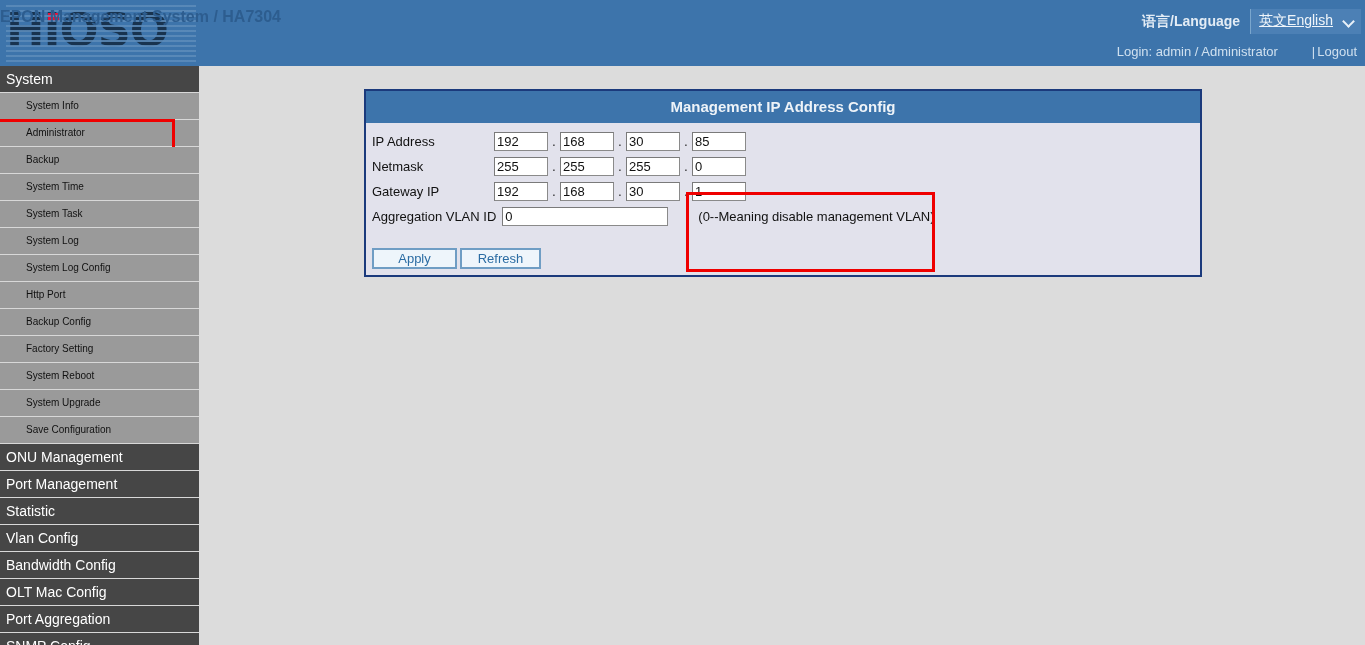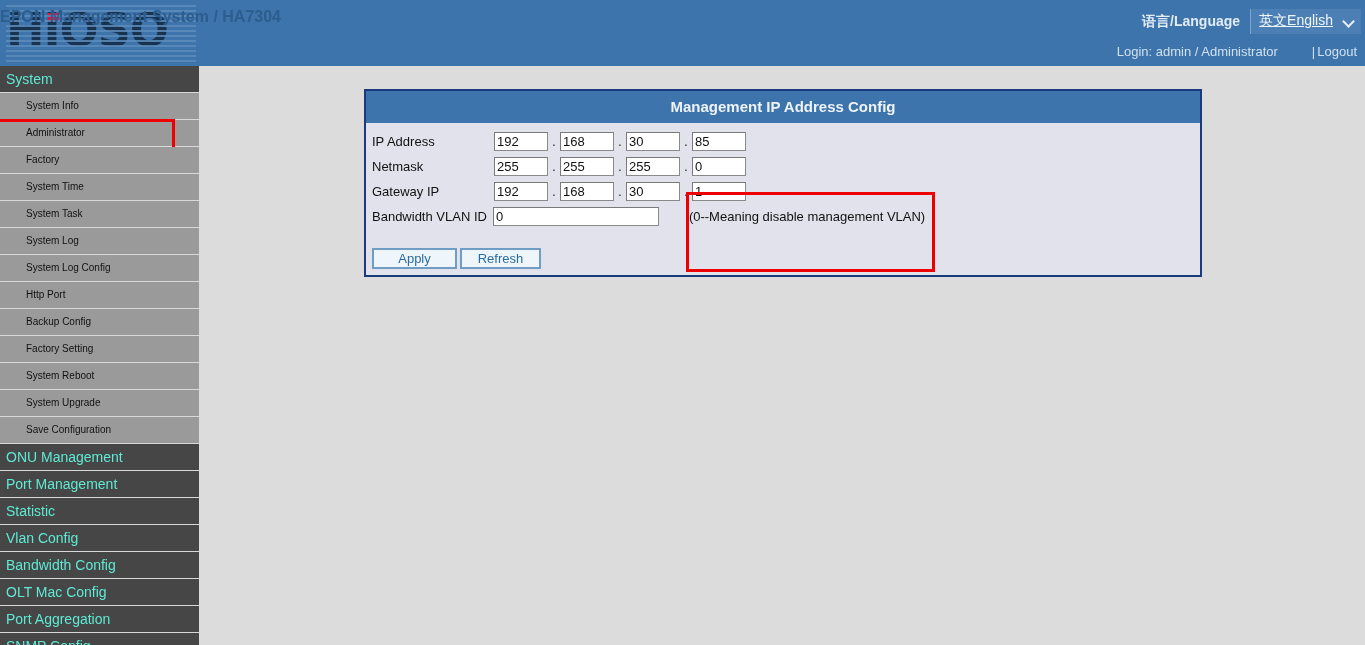--- a/index.html
+++ b/index.html
@@ -118,21 +118,21 @@
     left: 0; top: 66px;
     width: 199px;
     height: 579px;
     background: #9a9a9a;
     overflow: hidden;
   }
   .nav-group {
     height: 27px;
     line-height: 27px;
     background: #464646;
-    color: #5eead4;
+    color: #ffffff;
     font-size: 14px;
     padding-left: 6px;
     border-bottom: 1px solid #d8d8d8;
     box-sizing: border-box;
     cursor: pointer;
   }
   .nav-item {
     height: 27px;
     line-height: 26px;
     background: #9a9a9a;
@@ -287,21 +287,21 @@
 
   <div id="login-bar">
     <span>Login: admin / Administrator</span><span class="sep">|</span><span class="logout">Logout</span>
   </div>
 </div>
 
 <div id="sidebar">
     <div class="nav-group"><span>System</span></div>
     <div class="nav-item"><span>System Info</span></div>
     <div class="nav-item active"><span>Administrator</span></div>
-    <div class="nav-item"><span>Factory</span></div>
+    <div class="nav-item"><span>Backup</span></div>
     <div class="nav-item"><span>System Time</span></div>
     <div class="nav-item"><span>System Task</span></div>
     <div class="nav-item"><span>System Log</span></div>
     <div class="nav-item"><span>System Log Config</span></div>
     <div class="nav-item"><span>Http Port</span></div>
     <div class="nav-item"><span>Backup Config</span></div>
     <div class="nav-item"><span>Factory Setting</span></div>
     <div class="nav-item"><span>System Reboot</span></div>
     <div class="nav-item"><span>System Upgrade</span></div>
     <div class="nav-item"><span>Save Configuration</span></div>
@@ -346,21 +346,21 @@
             <span class="dot">.</span>
             <input class="octet" value="168" style="">
             <span class="dot">.</span>
             <input class="octet" value="30" style="">
             <span class="dot">.</span>
             <input class="octet" value="1" style="">
           </div>
         </div>
 
       <div class="form-row">
-        <span class="row-label" style="width:auto;margin-right:6px;">Bandwidth VLAN ID</span>
+        <span class="row-label" style="width:auto;margin-right:6px;">Aggregation VLAN ID</span>
         <input class="vlan-input" value="0" style="">
         <span class="vlan-hint">(0--Meaning disable management VLAN)</span>
       </div>
 
       <div class="btn-row">
         <button class="btn" id="apply-button">Apply</button>
         <button class="btn" id="refresh-button">Refresh</button>
       </div>
     </div>
   </div>

